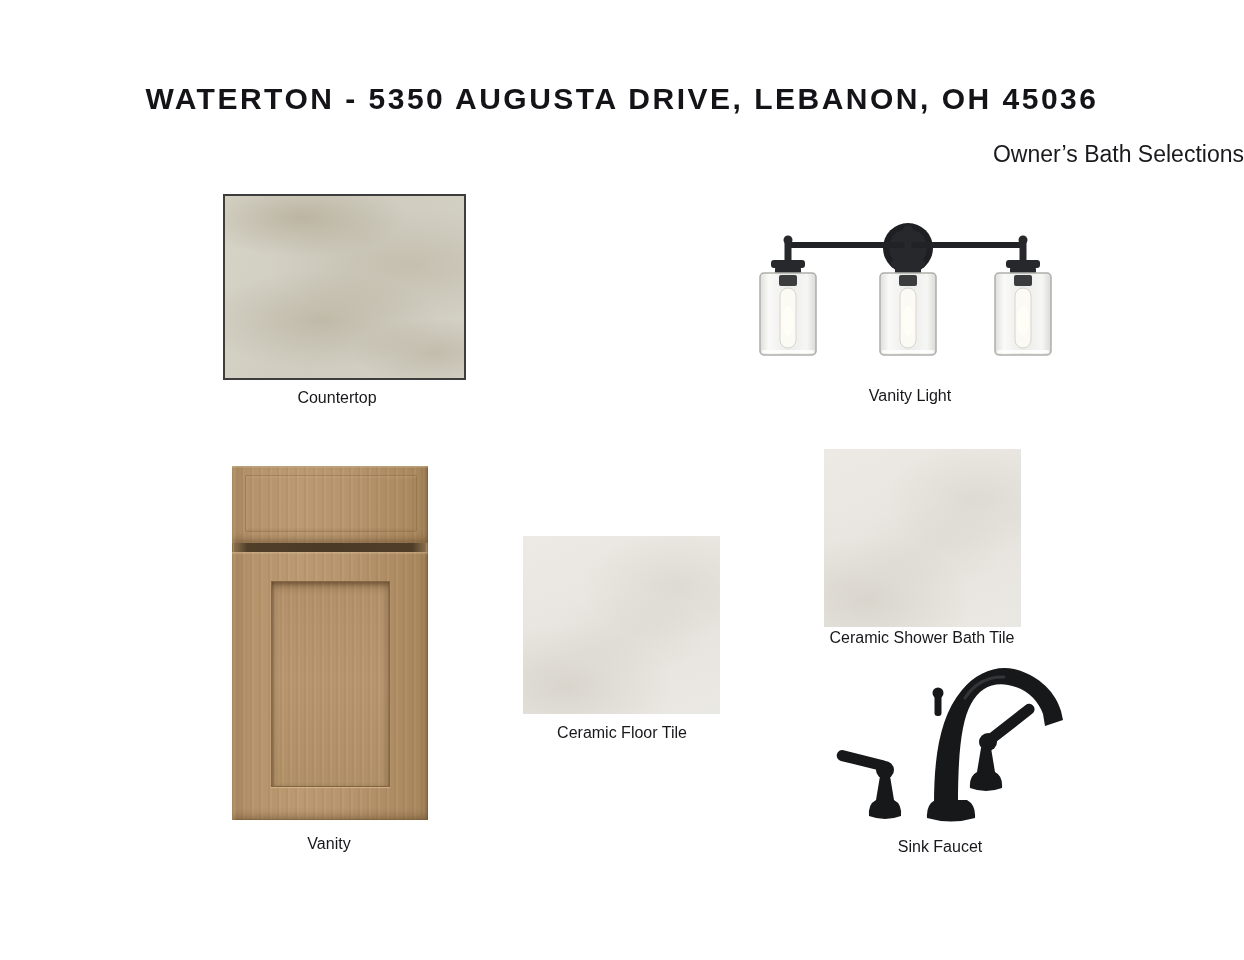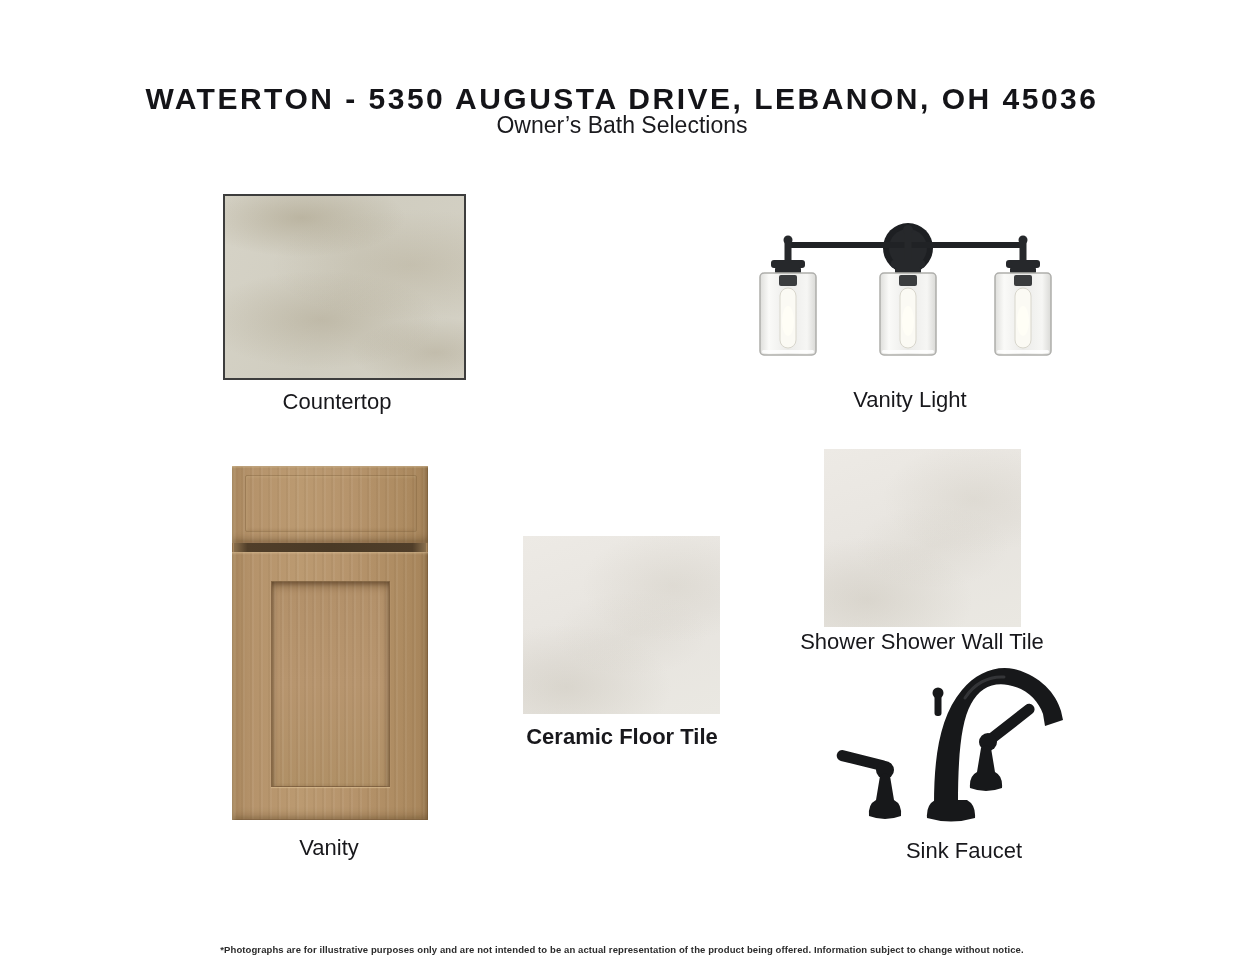--- a/index.html
+++ b/index.html
@@ -12,28 +12,28 @@
     color:#17171b;
     margin-top:20px;
   }
   .title{
     position:absolute;top:62px;left:0;width:100%;
     text-align:center;
     font-size:30px;font-weight:700;letter-spacing:2.5px;
     color:#141418;white-space:nowrap;
   }
   .subtitle{
-    position:absolute;top:92px;left:0;width:100%;
-    text-align:center;
+    position:absolute;top:121px;left:0;width:100%;
+    text-align:right;
     font-size:23px;font-weight:400;color:#1a1a1e;
   }
   .item-label{
     position:absolute;
     transform:translateX(-50%);
-    font-size:22px;color:#18181c;white-space:nowrap;
+    font-size:16px;color:#18181c;white-space:nowrap;
   }
   
   .countertop{
     position:absolute;left:223px;top:174px;width:243px;height:186px;
     box-sizing:border-box;border:2px solid #3d3d3d;
     background-color:#d2cfc3;
     background-image:
       radial-gradient(160px 60px at 32% 12%, rgba(148,136,106,.38), rgba(148,136,106,0) 65%),
       radial-gradient(200px 80px at 78% 38%, rgba(160,148,120,.26), rgba(160,148,120,0) 70%),
       radial-gradient(170px 70px at 40% 68%, rgba(152,140,112,.30), rgba(152,140,112,0) 70%),
@@ -182,24 +182,24 @@
     <div class="cab-drawer">
       <div class="cab-drawer-inner"></div>
     </div>
     <div class="cab-gap"></div>
     <div class="cab-door"></div>
     <div class="cab-panel"></div>
   </div>
   <div class="item-label" style="left:329px;top:815px;">Vanity</div>
 
   <div class="tile floor"></div>
-  <div class="item-label" style="left:622px;top:704px;font-weight:bold;">Ceramic Floor Tile</div>
+  <div class="item-label" style="left:622px;top:704px;">Ceramic Floor Tile</div>
 
   <div class="tile wall"></div>
-  <div class="item-label" style="left:922px;top:609px;">Shower Shower Wall Tile</div>
+  <div class="item-label" style="left:922px;top:609px;">Ceramic Shower Bath Tile</div>
 
   <div class="faucet-art">
     <svg viewBox="0 0 250 170" width="250" height="170">
       <g fill="#17181a">
 
         <path d="M106,152 C106,104 112,64 134,38 C148,21 168,13 186,17 C211,23 228,41 233,59 L235,68 L217,74 L215,62 C210,48 198,36 180,33 C164,30 151,37 143,52 C133,70 130,104 130,152 Z"></path>
 
         <path d="M99,166 Q98,153 107,148 L139,148 Q148,153 147,166 Q123,173 99,166 Z"></path>
 
         <circle cx="110" cy="41" r="5.5"></circle>
@@ -214,17 +214,16 @@
         <g>
           <rect x="153" y="84" width="65" height="11" rx="5.5" transform="rotate(-38 160 90)"></rect>
           <circle cx="160" cy="90" r="9"></circle>
           <path d="M142,136 Q141,124 149,120 L153,96 Q158,91 163,96 L167,120 Q175,124 174,136 Q158,142 142,136 Z"></path>
         </g>
       </g>
 
       <path d="M137,46 C146,32 160,24 176,25" stroke="#3c3d40" stroke-width="3" fill="none" stroke-linecap="round" opacity="0.8"></path>
     </svg>
   </div>
-  <div class="item-label" style="left:964px;top:818px;">Sink Faucet</div>
-
-  <div class="disclaimer">*Photographs are for illustrative purposes only and are not intended to be an actual representation of the product being offered. Information subject to change without notice.</div>
+  <div class="item-label" style="left:940px;top:818px;">Sink Faucet</div>
+
 
 </div>
 
 </body></html>

